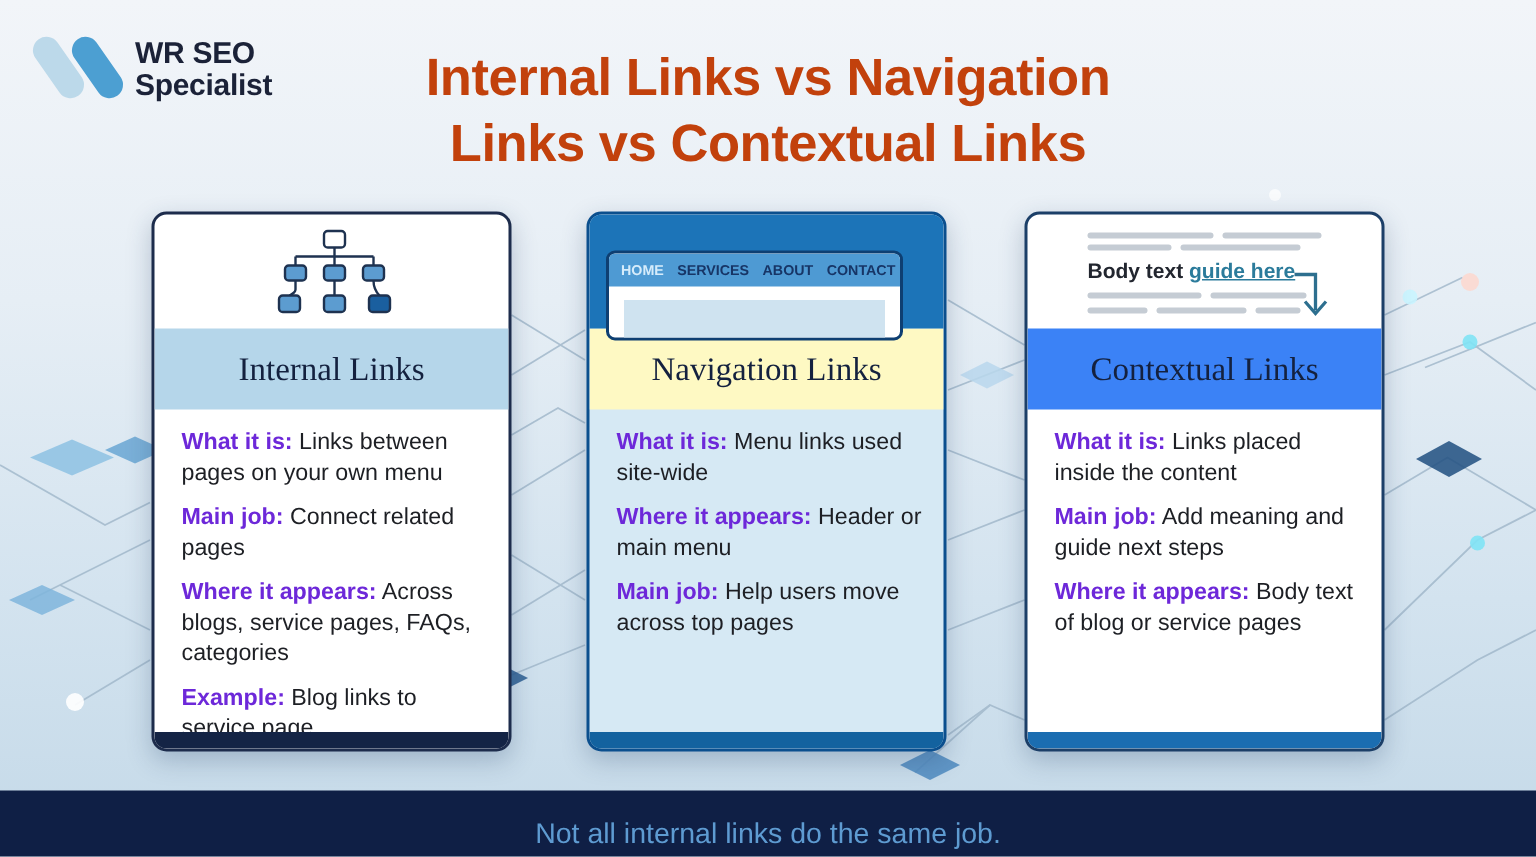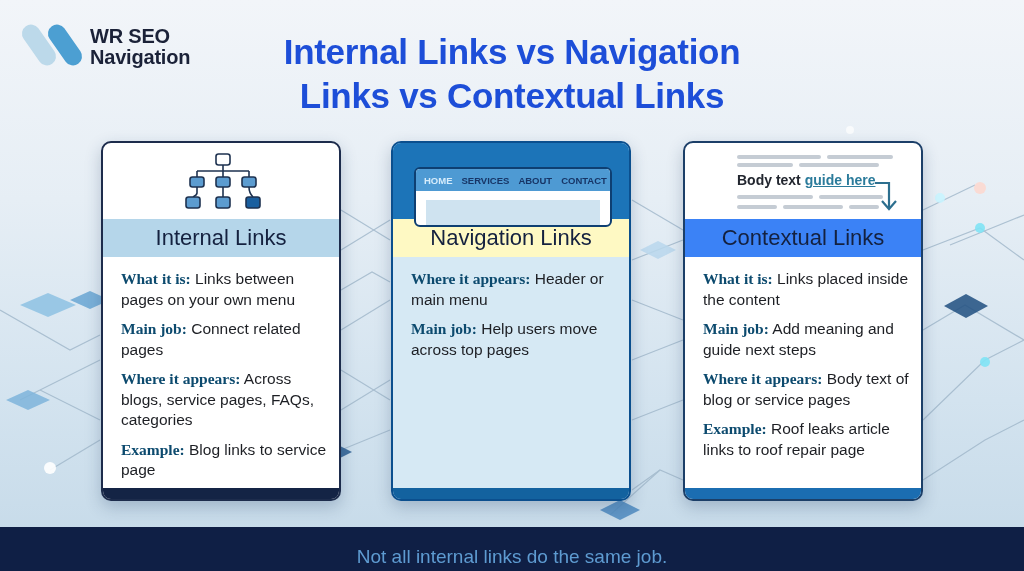--- a/index.html
+++ b/index.html
@@ -15,60 +15,60 @@
   
   .logo { position: absolute; left: 22px; top: 24px; display: flex; align-items: flex-end; }
   .logo-mark { position: relative; width: 58px; height: 44px; }
   .pill { position: absolute; width: 18px; height: 46px; border-radius: 9px; top: -2px; transform: rotate(-35deg); }
   .pill.a { left: 8px; background: #bcd9ea; }
   .pill.b { left: 34px; background: #4c9fd2; }
   .logo-text { margin-left: 10px; font-weight: 700; font-size: 20px; line-height: 21px; color: #1b2238; letter-spacing: -0.2px; }
 
   
   .title { position: absolute; left: 232px; top: 30px; width: 560px; text-align: center;
-    font-weight: 700; font-size: 35px; line-height: 44px; color: #1d4ed8; letter-spacing: -0.3px; }
+    font-weight: 700; font-size: 35px; line-height: 44px; color: #c2410c; letter-spacing: -0.3px; }
 
   
   .card { position: absolute; top: 141px; width: 240px; height: 360px; border-radius: 10px;
     border: 2px solid #1d2c4c; overflow: hidden; box-shadow: 0 6px 16px rgba(30,60,100,0.25); }
   .card.c1 { left: 101px; background: #ffffff; }
   .card.c2 { left: 391px; background: #d6e9f4; border-color: #0b4f8e; }
   .card.c3 { left: 683px; background: #ffffff; border-color: #1c3f68; }
 
   .card-top { position: relative; height: 76px; }
   .c2 .card-top { background: #1c74b8; }
-  .card-band { height: 38px; display: flex; align-items: center; justify-content: center;
-    font-size: 22px; font-weight: 500; color: #14213f; }
+  .card-band { height: 54px; display: flex; align-items: center; justify-content: center;
+    font-size: 22px; font-weight: 500; color: #14213f; font-family: Liberation Serif, serif; }
   .c1 .card-band { background: #b5d6ea; }
   .c2 .card-band { background: #fef9c3; }
   .c3 .card-band { background: #3b82f6; }
 
   .card-body { padding: 12px 12px 0 18px; }
   .item { font-size: 15.5px; line-height: 20.5px; color: #1d1f24; margin-bottom: 9px; }
-  .item b { font-weight: 700; color: #0c4a6e; font-family: Liberation Serif, serif; }
+  .item b { font-weight: 700; color: #6d28d9; }
 
   .card-foot { position: absolute; left: 0; right: 0; bottom: 0; height: 11px; }
   .c1 .card-foot { background: #142445; }
   .c2 .card-foot { background: #13629f; }
   .c3 .card-foot { background: #1b6db1; }
 
   
   .hier { position: absolute; left: 80px; top: 8px; width: 80px; height: 62px; }
 
   
-  .nav-mock { position: absolute; left: 21px; top: 24px; width: 198px; height: 60px;
+  .nav-mock { position: absolute; left: 11px; top: 24px; width: 198px; height: 60px;
     background: #ffffff; border: 2px solid #0e3f72; border-radius: 6px; overflow: hidden; }
   .nav-bar { height: 22px; background: #4e9ad3; display: flex; align-items: center;
     padding-left: 8px; gap: 9px; font-size: 9.5px; font-weight: 700; }
   .nav-bar span { color: #173566; }
   .nav-bar span.active { color: #d6ecfb; }
   .nav-content { position: absolute; left: 10px; top: 31px; width: 174px; height: 30px; background: #cfe3f0; }
 
   
-  .ctx { position: absolute; left: 12px; top: 0; width: 240px; height: 76px; }
+  .ctx { position: absolute; left: 0; top: 0; width: 240px; height: 76px; }
   .ctx-line { position: absolute; height: 4px; background: #c5ccd4; border-radius: 2px; }
   .ctx-text { position: absolute; left: 40px; top: 29px; font-size: 14px; font-weight: 700; color: #22262f; }
   .ctx-text .lnk { color: #2b7b9b; text-decoration: underline; }
 
   
   .footer { position: absolute; left: 0; right: 0; top: 527px; height: 60px; background: #0f1f45;
     display: flex; align-items: center; justify-content: center; }
   .footer span { color: #5e9bd1; font-size: 19px; }
 </style>
 </head>
@@ -120,21 +120,21 @@
   </g>
 </svg>
 
 <div class="logo">
   <div class="logo-mark">
     <div class="pill a"></div>
     <div class="pill b"></div>
   </div>
   <div class="logo-text">
     <div>WR SEO</div>
-    <div>Navigation</div>
+    <div>Specialist</div>
   </div>
 </div>
 
 <div class="title">
   <div>Internal Links vs Navigation</div>
   <div>Links vs Contextual Links</div>
 </div>
 
 <div class="card c1">
   <div class="card-top">
@@ -169,20 +169,21 @@
         <span class="active">HOME</span>
         <span>SERVICES</span>
         <span>ABOUT</span>
         <span>CONTACT</span>
       </div>
       <div class="nav-content"></div>
     </div>
   </div>
   <div class="card-band">Navigation Links</div>
   <div class="card-body">
+    <div class="item"><b>What it is:</b><span> Menu links used site-wide</span></div>
     <div class="item"><b>Where it appears:</b><span> Header or main menu</span></div>
     <div class="item"><b>Main job:</b><span> Help users move across top pages</span></div>
   </div>
   <div class="card-foot"></div>
 </div>
 
 <div class="card c3">
   <div class="card-top">
     <div class="ctx">
       <div class="ctx-line" style="left:40px;top:12px;width:84px;"></div>
@@ -199,20 +200,19 @@
         <path d="M2 4 H16 V28" stroke="#2d6f8f" stroke-width="2.2" fill="none"></path>
         <path d="M9 22 L16 30 L23 22" stroke="#2d6f8f" stroke-width="2.2" fill="none"></path>
       </svg>
     </div>
   </div>
   <div class="card-band">Contextual Links</div>
   <div class="card-body">
     <div class="item"><b>What it is:</b><span> Links placed inside the content</span></div>
     <div class="item"><b>Main job:</b><span> Add meaning and guide next steps</span></div>
     <div class="item"><b>Where it appears:</b><span> Body text of blog or service pages</span></div>
-    <div class="item"><b>Example:</b><span> Roof leaks article links to roof repair page</span></div>
   </div>
   <div class="card-foot"></div>
 </div>
 
 <div class="footer">
   <span>Not all internal links do the same job.</span>
 </div>
 
 </body></html>

